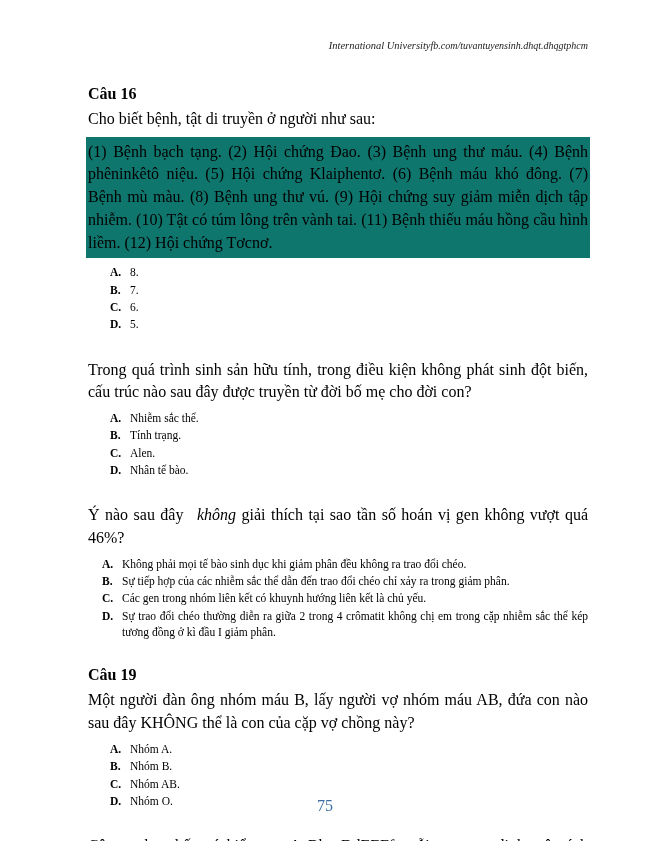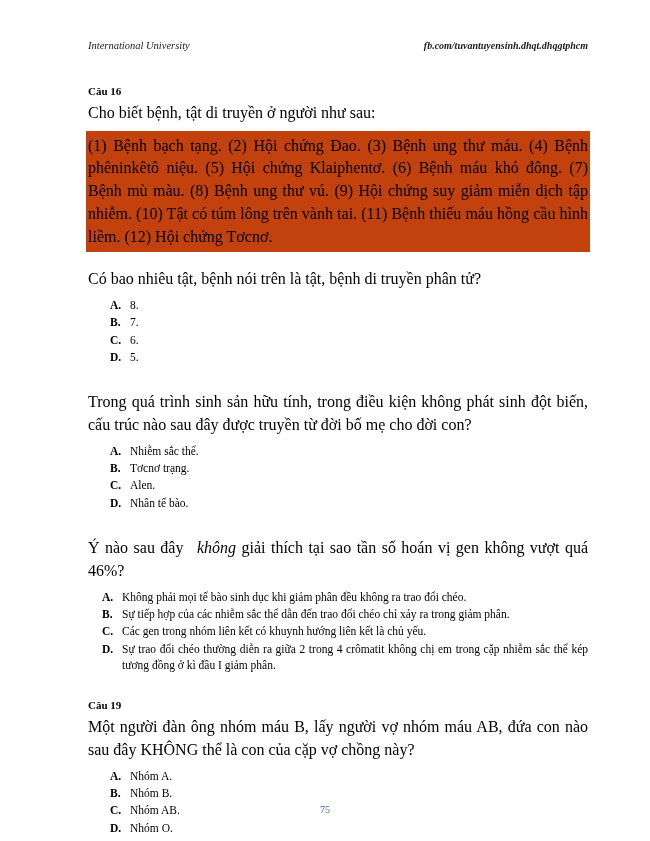--- a/index.html
+++ b/index.html
@@ -17,51 +17,50 @@
   }
   .page {
     position: relative;
     width: 650px;
     height: 841px;
     box-sizing: border-box;
     padding: 40px 62px 0 88px;
   }
   .header {
     display: flex;
-    justify-content: space-between;
+    justify-content: flex-end;
     align-items: baseline;
     font-style: italic;
     font-size: 10.5px;
     color: #1a1a1a;
     margin-bottom: 34px;
   }
   .header .left {
     white-space: nowrap;
   }
   .header .right {
     white-space: nowrap;
     font-size: 10px;
-    font-weight: bold;
   }
   .q-block {
     margin-bottom: 14px;
   }
   .q-title {
     font-weight: bold;
-    font-size: 11px;
+    font-size: 16px;
     margin-bottom: 5px;
   }
   .q-text {
     font-size: 16px;
     line-height: 1.42;
     text-align: justify;
     margin-bottom: 6px;
   }
   .q-text.shaded {
-    background: #c2410c;
+    background: #0f766e;
     padding: 4px 2px 4px 2px;
     margin-left: -2px;
     margin-right: -2px;
   }
   .opts {
     margin: 0;
     padding: 0;
     list-style: none;
   }
   .opt {
@@ -89,40 +88,39 @@
     font-style: italic;
     margin-left: 8px;
   }
   .spacer-md { height: 12px; }
   .footer {
     position: absolute;
     left: 0;
     right: 0;
     bottom: 26px;
     text-align: center;
-    font-size: 10px;
+    font-size: 16px;
     color: #3b6ea5;
   }
   .gap-top { margin-top: 16px; }
 </style>
 </head>
 <body>
 
 <div class="page">
 
   <div class="header">
     <div class="left">International University</div>
     <div class="right">fb.com/tuvantuyensinh.dhqt.dhqgtphcm</div>
   </div>
 
   <div class="q-block">
     <div class="q-title">Câu 16</div>
     <div class="q-text">Cho biết bệnh, tật di truyền ở người như sau:</div>
     <div class="q-text shaded">(1) Bệnh bạch tạng. (2) Hội chứng Đao. (3) Bệnh ung thư máu. (4) Bệnh phêninkêtô niệu. (5) Hội chứng Klaiphentơ. (6) Bệnh máu khó đông. (7) Bệnh mù màu.        (8) Bệnh ung thư vú. (9) Hội chứng suy giảm miễn dịch tập nhiễm. (10) Tật có túm lông trên vành tai. (11) Bệnh thiếu máu hồng cầu hình liềm. (12) Hội chứng Tơcnơ.</div>
-    <div class="q-text gap-top">Có bao nhiêu tật, bệnh nói trên là tật, bệnh di truyền phân tử?</div>
     <ul class="opts">
       <li class="opt">
         <span class="lbl">A.</span>
         <span class="val">8.</span>
       </li>
       <li class="opt">
         <span class="lbl">B.</span>
         <span class="val">7.</span>
       </li>
       <li class="opt">
@@ -140,21 +138,21 @@
 
   <div class="q-block">
     <div class="q-text">Trong quá trình sinh sản hữu tính, trong điều kiện không phát sinh đột biến, cấu trúc nào sau đây được truyền từ đời bố mẹ cho đời con?</div>
     <ul class="opts">
       <li class="opt">
         <span class="lbl">A.</span>
         <span class="val">Nhiễm sắc thể.</span>
       </li>
       <li class="opt">
         <span class="lbl">B.</span>
-        <span class="val">Tơcnơ trạng.</span>
+        <span class="val">Tính trạng.</span>
       </li>
       <li class="opt">
         <span class="lbl">C.</span>
         <span class="val">Alen.</span>
       </li>
       <li class="opt">
         <span class="lbl">D.</span>
         <span class="val">Nhân tế bào.</span>
       </li>
     </ul>

